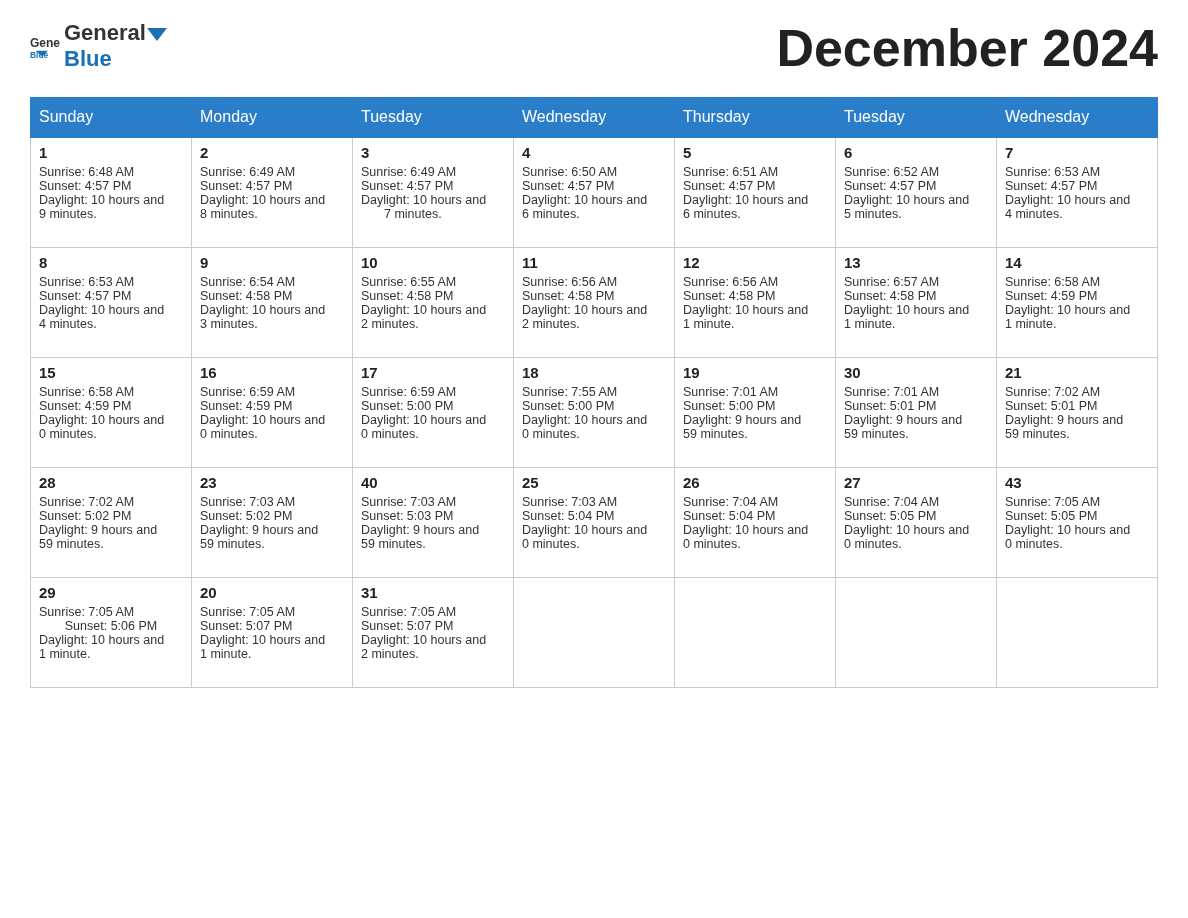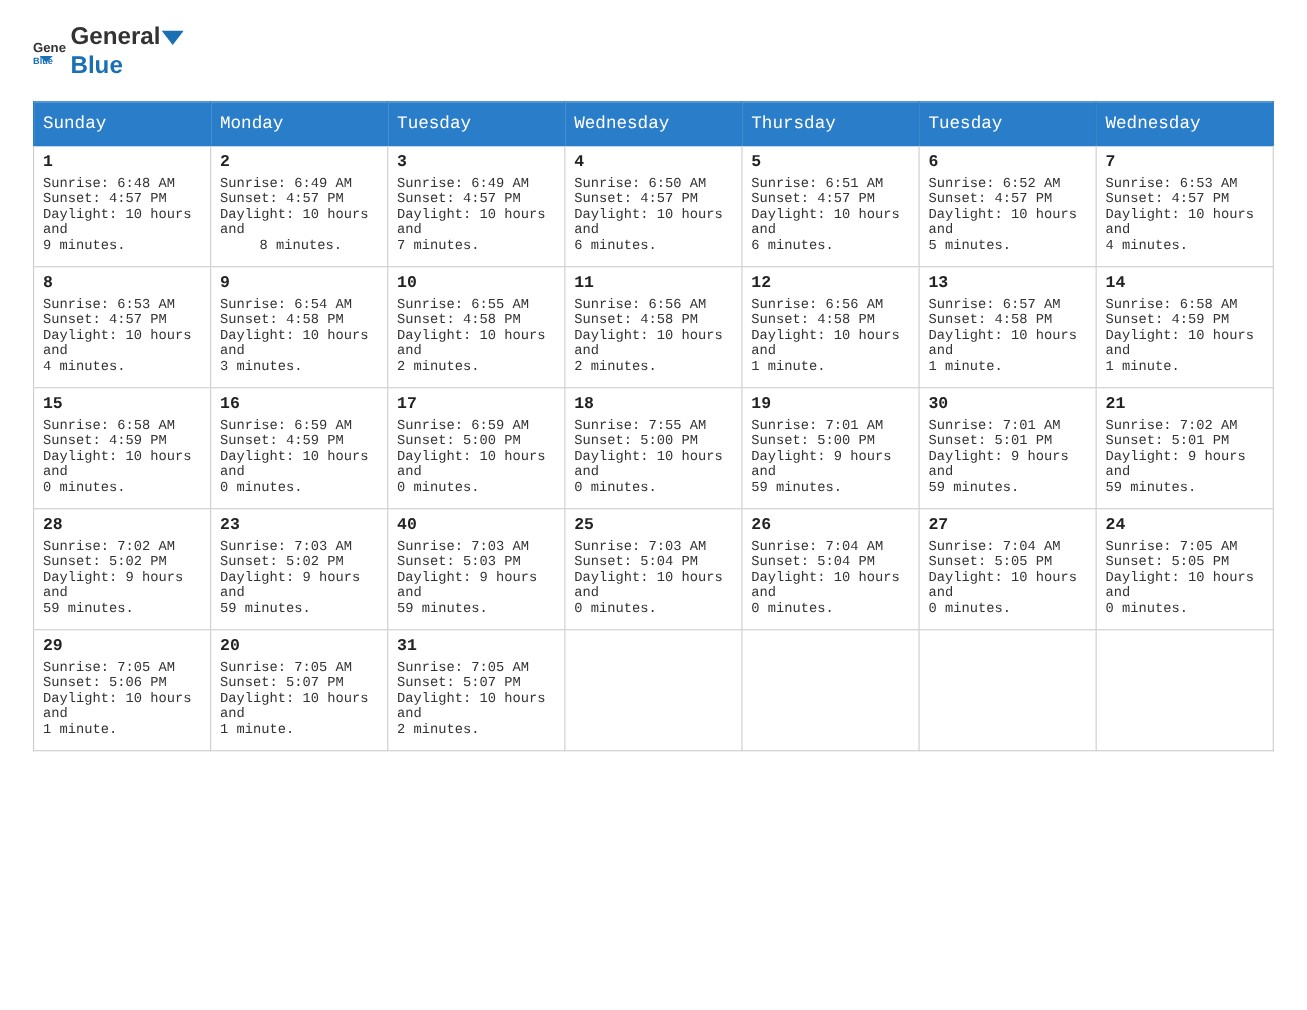--- a/index.html
+++ b/index.html
@@ -44,21 +44,20 @@
     }
     .subtitle {
       font-size: 22px;
       color: #444;
       margin-top: 4px;
     }
     table {
       width: 100%;
       border-collapse: collapse;
       table-layout: fixed;
-      font-family: Liberation Mono, monospace;
     }
     thead tr th {
       background-color: #2a7dc9;
       color: #fff;
       font-size: 16px;
       font-weight: normal;
       padding: 10px 8px;
       text-align: left;
       border: 1px solid #2a7dc9;
     }
@@ -98,20 +97,21 @@
       <div style="display:flex; align-items:center;">
         <span class="logo-general">General</span>
         <svg width="20" height="20" viewBox="0 0 20 20" style="margin: 0 1px;">
           <polygon points="0,5 20,5 10,18" fill="#1a6fb5"></polygon>
         </svg>
       </div>
       <div class="logo-blue">Blue</div>
     </div>
   </div>
   <div class="title-block">
+    <div class="month-title">December 2024</div>
   </div>
 </div>
 
 <table>
   <thead>
     <tr>
     <th>Sunday</th>
         <th>Monday</th>
         <th>Tuesday</th>
         <th>Wednesday</th>
@@ -127,28 +127,28 @@
           <span style="display: block;">Sunrise: 6:48 AM</span>
           <span style="display: block;">Sunset: 4:57 PM</span>
           <span style="display: block;">Daylight: 10 hours and</span>
           <span style="display: block;">9 minutes.</span>
         </td>
         <td>
           <span class="day-num">2</span>
           <span style="display: block;">Sunrise: 6:49 AM</span>
           <span style="display: block;">Sunset: 4:57 PM</span>
           <span style="display: block;">Daylight: 10 hours and</span>
-          <span style="display: block; margin-left: 36px;">8 minutes.</span>
+          <span style="display: block;">8 minutes.</span>
         </td>
         <td>
           <span class="day-num">3</span>
           <span style="display: block;">Sunrise: 6:49 AM</span>
           <span style="display: block;">Sunset: 4:57 PM</span>
           <span style="display: block;">Daylight: 10 hours and</span>
-          <span style="display: block;">7 minutes.</span>
+          <span style="display: block; margin-left: 23px;">7 minutes.</span>
         </td>
         <td>
           <span class="day-num">4</span>
           <span style="display: block;">Sunrise: 6:50 AM</span>
           <span style="display: block;">Sunset: 4:57 PM</span>
           <span style="display: block;">Daylight: 10 hours and</span>
           <span style="display: block;">6 minutes.</span>
         </td>
         <td>
           <span class="day-num">5</span>
@@ -311,32 +311,32 @@
           <span style="display: block;">0 minutes.</span>
         </td>
         <td>
           <span class="day-num">27</span>
           <span style="display: block;">Sunrise: 7:04 AM</span>
           <span style="display: block;">Sunset: 5:05 PM</span>
           <span style="display: block;">Daylight: 10 hours and</span>
           <span style="display: block;">0 minutes.</span>
         </td>
         <td>
-          <span class="day-num">24</span>
+          <span class="day-num">43</span>
           <span style="display: block;">Sunrise: 7:05 AM</span>
           <span style="display: block;">Sunset: 5:05 PM</span>
           <span style="display: block;">Daylight: 10 hours and</span>
           <span style="display: block;">0 minutes.</span>
         </td>
       </tr>
       <tr>
         <td>
           <span class="day-num">29</span>
           <span style="display: block;">Sunrise: 7:05 AM</span>
-          <span style="display: block;">Sunset: 5:06 PM</span>
+          <span style="display: block; text-align: center;">Sunset: 5:06 PM</span>
           <span style="display: block;">Daylight: 10 hours and</span>
           <span style="display: block;">1 minute.</span>
         </td>
         <td>
           <span class="day-num">20</span>
           <span style="display: block;">Sunrise: 7:05 AM</span>
           <span style="display: block;">Sunset: 5:07 PM</span>
           <span style="display: block;">Daylight: 10 hours and</span>
           <span style="display: block;">1 minute.</span>
         </td>

